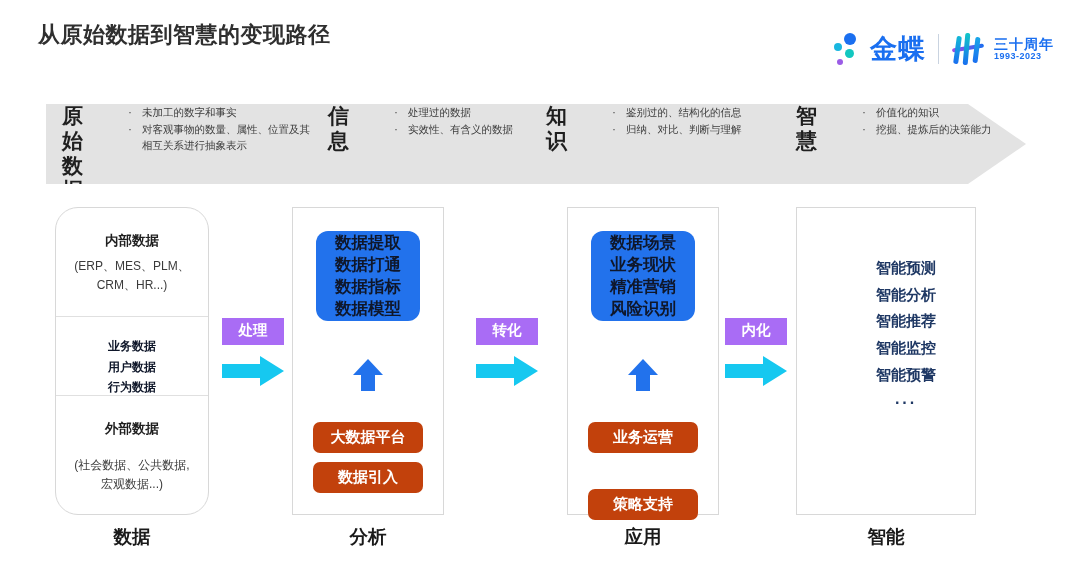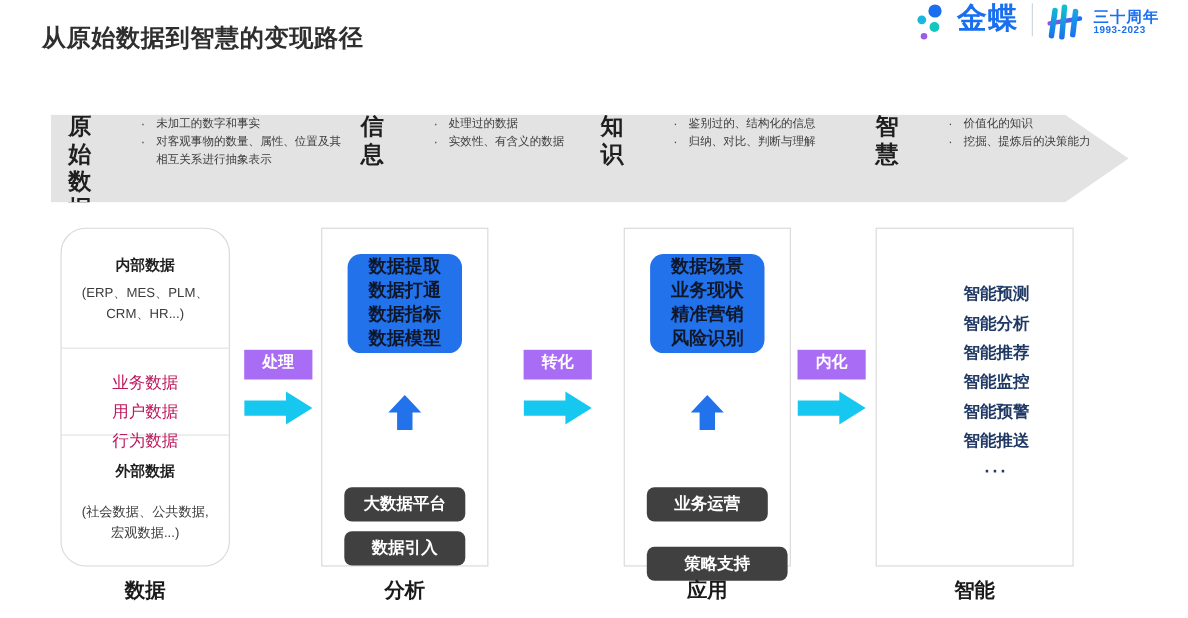--- a/index.html
+++ b/index.html
@@ -23,23 +23,23 @@
     top: 20px;
     font-size: 22px;
     font-weight: bold;
     letter-spacing: 0.5px;
     color: #2f2f2f;
     white-space: nowrap;
   }
   #brand-logo {
     position: absolute;
     right: 26px;
-    top: 3px;
-    display: flex;
-    align-items: flex-start;
+    top: 28px;
+    display: flex;
+    align-items: center;
     height: 42px;
   }
   .logo-dots {
     position: relative;
     width: 32px;
     height: 34px;
     margin-right: 6px;
   }
   .logo-dots i {
     position: absolute;
@@ -177,71 +177,70 @@
     color: #1f1f1f;
     margin-bottom: 7px;
   }
   .seg-sub {
     font-size: 12px;
     color: #3b3b3b;
     line-height: 1.6;
     padding: 0 10px;
   }
   .seg-gray-item {
-    font-size: 15px;
-    font-weight: normal;
-    color: #be185d;
+    font-size: 12px;
+    font-weight: bold;
+    color: #0f172a;
     line-height: 1.72;
   }
 
   
   .blue-block {
     position: absolute;
     background: #2272ec;
     color: #0f172a;
     border-radius: 12px;
     display: flex;
     flex-direction: column;
     align-items: center;
     justify-content: center;
     font-size: 16.5px;
     font-weight: bold;
     line-height: 1.32;
     box-sizing: border-box;
   }
   .blue-pill {
     position: absolute;
-    background: #404040;
+    background: #c2410c;
     color: #ffffff;
     border-radius: 7px;
     display: flex;
     align-items: center;
     justify-content: center;
     font-size: 15px;
     font-weight: bold;
     box-sizing: border-box;
-    margin-top: 21px;
   }
   .up-arrow {
     position: absolute;
     width: 34px;
     height: 34px;
   }
 
   
   #block-analysis { left: 316px; top: 231px; width: 104px; height: 90px; }
   #arrow-analysis { left: 351px; top: 358px; }
   #pill-bigdata   { left: 313px; top: 422px; width: 110px; height: 31px; }
   #pill-ingest    { left: 313px; top: 462px; width: 110px; height: 31px; }
 
   
   #block-app      { left: 591px; top: 231px; width: 104px; height: 90px; }
   #arrow-app      { left: 626px; top: 358px; }
   #pill-ops       { left: 588px; top: 422px; width: 110px; height: 31px; }
-  #pill-strategy  { left: 588px; top: 476px; width: 128px; height: 31px; }
+  #pill-strategy  { left: 588px; top: 489px; width: 110px; height: 31px; }
 
   
   #intel-list {
     position: absolute;
     left: 816px;
     top: 255px;
     width: 180px;
     text-align: center;
   }
   .intel-item {
@@ -451,16 +450,15 @@
   </svg>
 </div>
 
 <div class="card" id="card-intel"></div>
 <div id="intel-list">
   <div class="intel-item">智能预测</div>
   <div class="intel-item">智能分析</div>
   <div class="intel-item">智能推荐</div>
   <div class="intel-item">智能监控</div>
   <div class="intel-item">智能预警</div>
-  <div class="intel-item">智能推送</div>
   <div class="intel-ellipsis">···</div>
 </div>
 <div class="col-label" id="label-intel">智能</div>
 
 </body></html>

